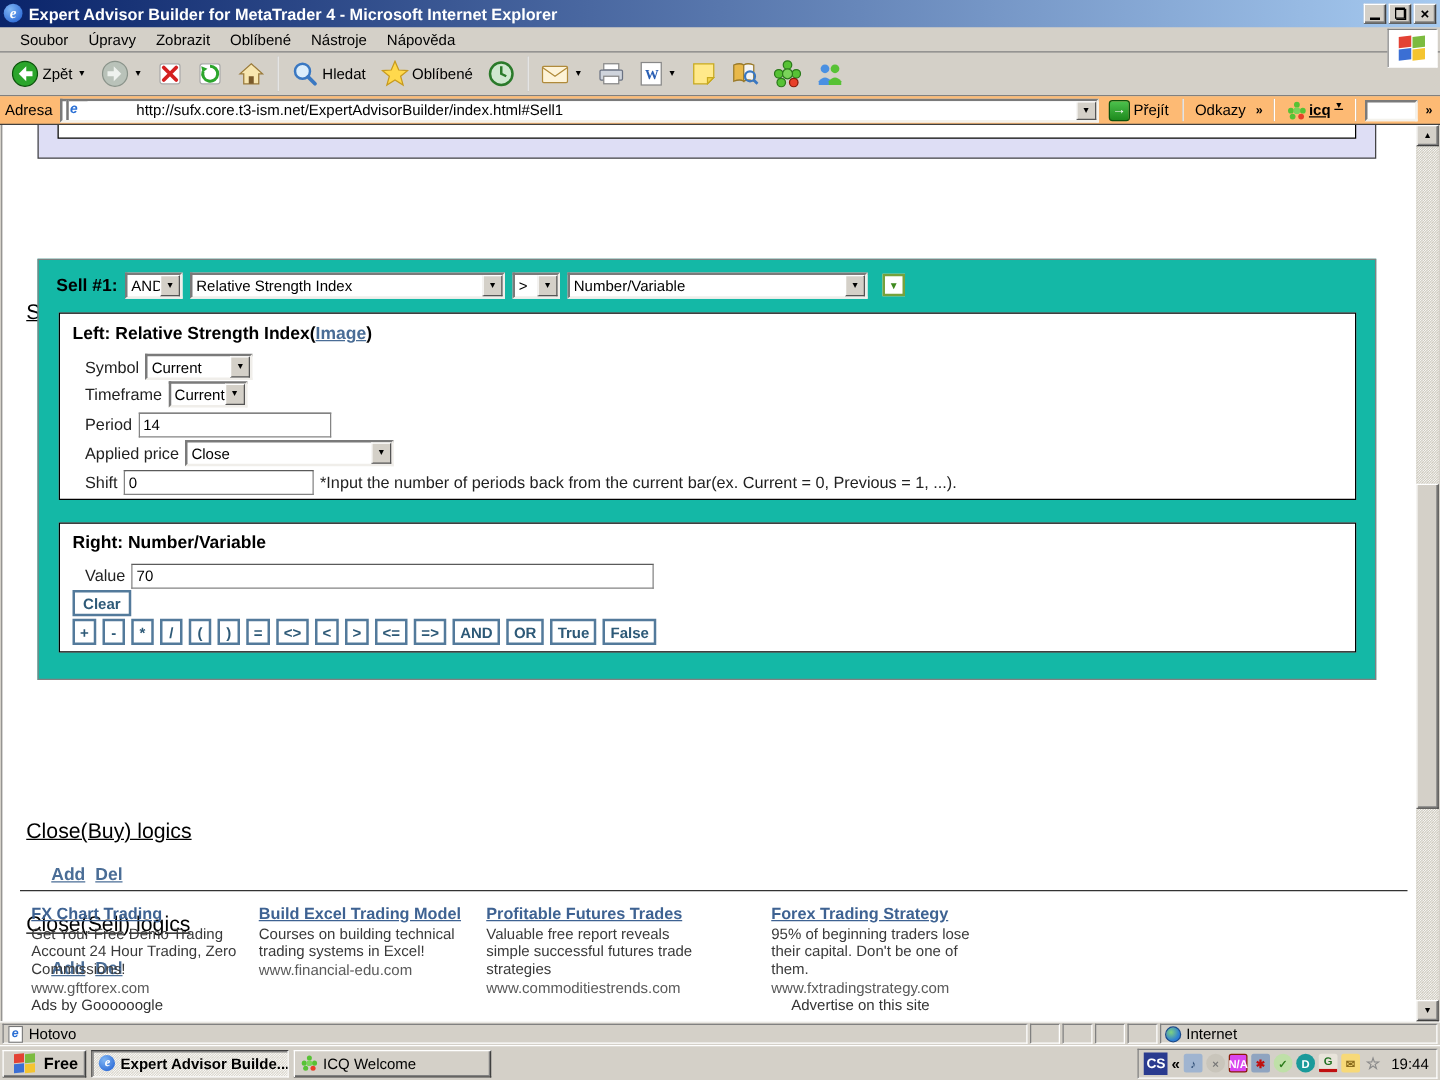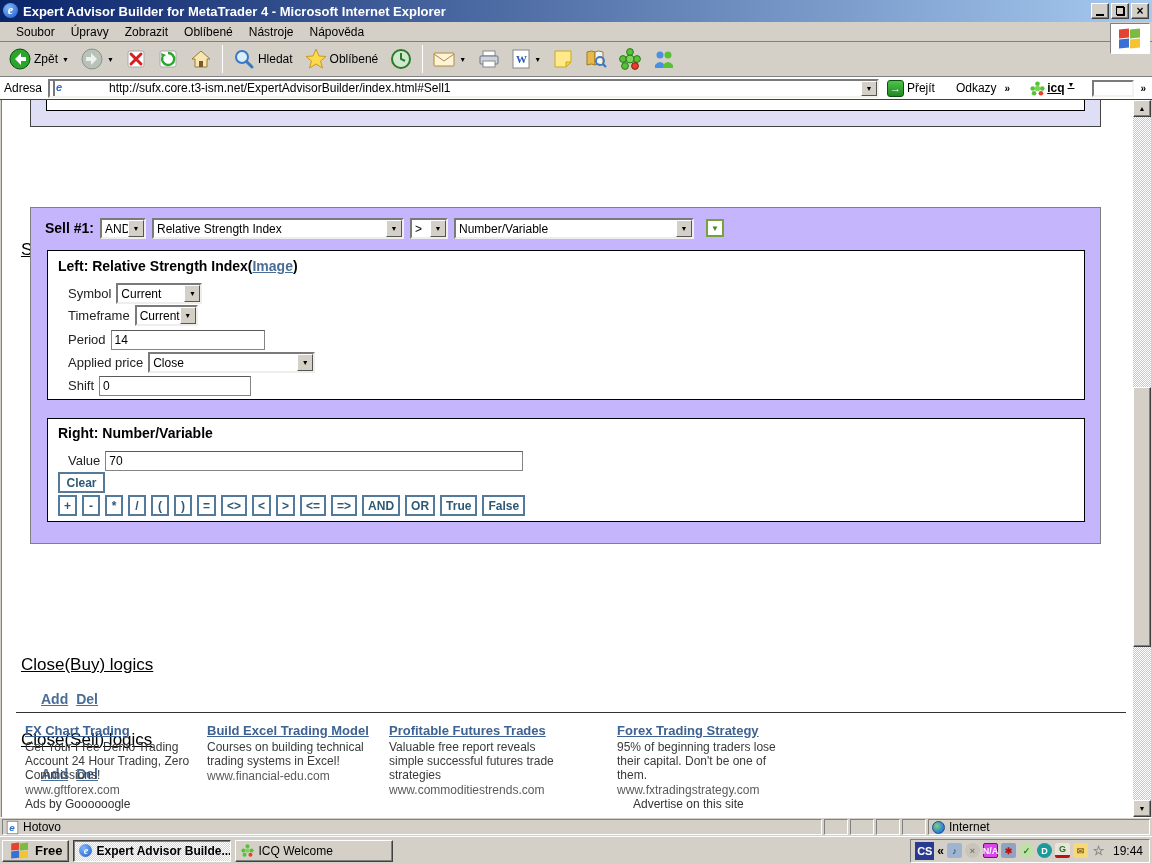--- a/index.html
+++ b/index.html
@@ -34,21 +34,21 @@
   .winflag .f3{ left:0; top:10px; background:#3B6FD4; transform:skewY(-6deg);}
   .winflag .f4{ left:11px; top:10px; background:#F4C430; transform:skewY(-6deg);}
 
   .toolbar { height:35px; background:#D4D0C8; display:flex; align-items:center;
     border-bottom:1px solid #808080; padding-left:4px; gap:2px; }
   .tb-btn { display:flex; align-items:center; gap:3px; padding:2px 4px; height:30px; border:1px solid transparent; }
   .tb-btn span.lbl { font-size:12px; color:#000; }
   .tb-sep { width:1px; height:28px; background:#808080; border-right:1px solid #fff; margin:0 3px; }
   .dd-arrow { font-size:7px; color:#000; margin-left:1px; }
 
-  .addressbar { height:23px; background:#ffffff; display:flex; align-items:center; padding:0 4px; gap:4px; border-bottom:1px solid #404040; }
+  .addressbar { height:23px; background:#fdba74; display:flex; align-items:center; padding:0 4px; gap:4px; border-bottom:1px solid #404040; }
   .addressbar .adr-label { font-size:12px; color:#000; margin-right:2px; }
   .adr-combo { flex:1; height:19px; background:#fff; border:2px solid; border-color:#7a7a7a #f4f2ec #f4f2ec #7a7a7a; display:flex; align-items:center; }
   .adr-combo .page-ico { width:14px; height:14px; margin:0 3px; flex:none; }
   .adr-combo input { flex:1; border:none; outline:none; font-family:"Liberation Sans",sans-serif; font-size:12px; height:14px;padding-left:39px; }
   .combo-btn { width:16px; height:15px; background:#D4D0C8; border:1px solid; border-color:#fff #555 #555 #fff;
     display:flex; align-items:center; justify-content:center; font-size:7px; color:#000; flex:none; }
   .go-btn { display:flex; align-items:center; gap:3px; padding:0 4px; height:21px; }
   .go-ico { width:17px; height:17px; background:linear-gradient(#4dc24d,#1e8a1e); border:1px solid #0c520c; border-radius:3px;
     color:#fff; font-weight:bold; display:flex; align-items:center; justify-content:center; font-size:11px; }
   .links-lbl { font-size:12px; padding:0 2px; }
@@ -63,21 +63,21 @@
 
   .lavender-box { position:absolute; left:28px; top:-2px; width:1071px; height:29px;
     background:#DEDEF5; border:1px solid #444; }
   .lavender-inner { position:absolute; left:15px; top:-2px; width:1039px; height:14px; background:#fff; border:1px solid #000; }
 
   h2.sec { position:absolute; left:19px; font-size:17px; font-weight:normal; color:#000; text-decoration:underline; white-space:nowrap;}
   .adddel { position:absolute; left:39px; font-size:14px; font-weight:bold; }
   .adddel a { color:#4A6D96; text-decoration:underline; margin-right:8px; }
 
   .pinkbox { position:absolute; left:28px; top:107px; width:1071px; height:337px;
-    background:#c4b5fd; border:1px solid #808080; }
+    background:#14b8a6; border:1px solid #808080; }
   .sellrow { position:absolute; left:14px; top:9px; display:flex; align-items:center; gap:6px; height:22px; }
   .sellrow .sell-lbl { font-weight:bold; font-size:14px; color:#000; white-space:nowrap; }
 
   .combo { height:21px; background:#fff; border:2px solid; border-color:#7a7a7a #f0eeea #f0eeea #7a7a7a; display:flex; align-items:stretch; }
   .combo .txt { flex:1; font-size:12px; color:#000; padding:2px 3px 0 3px; white-space:nowrap; overflow:hidden; }
   .combo .combo-btn { height:auto; margin:0; }
 
   .greenbtn { width:18px; height:18px; background:#fff; border:2px solid #76A23C;
     display:flex; align-items:center; justify-content:center; color:#3E8A1E; font-size:8px; }
 
@@ -390,20 +390,21 @@
           <div class="frow" style="top:101px;">
             <span class="flabel">Applied price</span>
             <span class="combo" style="width:167px;">
               <span class="txt">Close</span>
               <span class="combo-btn">▼</span>
             </span>
           </div>
           <div class="frow" style="top:124px;">
             <span class="flabel">Shift</span>
             <input class="tinput" style="width: 152px;" value="0">
+            <span class="note">*Input the number of periods back from the current bar(ex. Current = 0, Previous = 1, ...).</span>
           </div>
         </div>
 
         <div class="panel" style="top:210px; height:104px;">
           <div class="ptitle" style="top:6px;">Right: Number/Variable</div>
           <div class="frow" style="top:31px;">
             <span class="flabel">Value</span>
             <input class="tinput" style="width: 418px;" value="70">
           </div>
           <button class="clearbtn">Clear</button>

